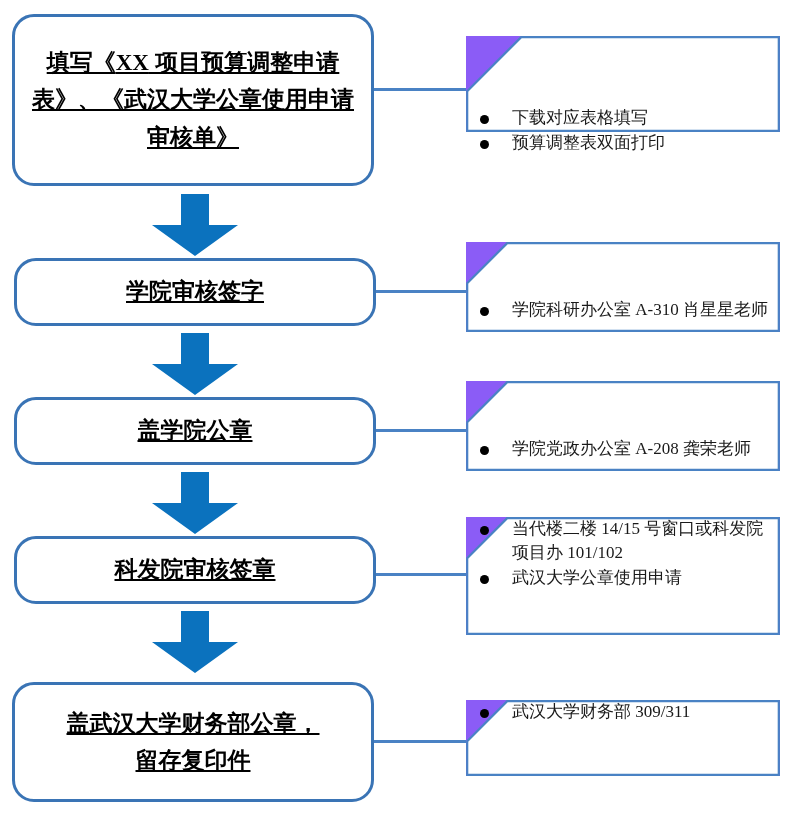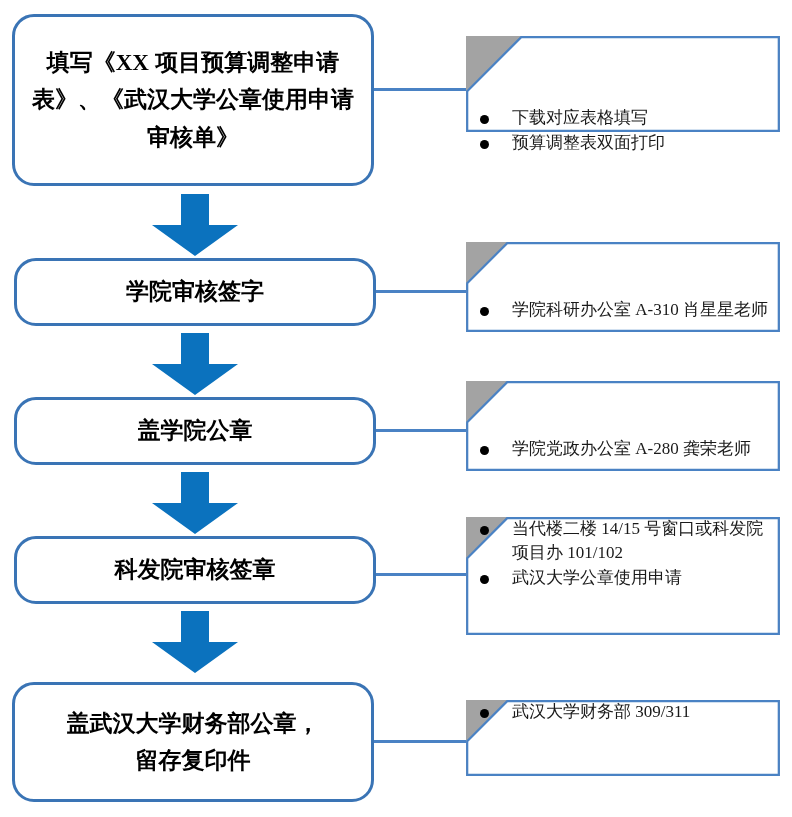--- a/index.html
+++ b/index.html
@@ -30,36 +30,37 @@
     border-radius: 22px;
     background: #ffffff;
     display: flex;
     flex-direction: column;
     align-items: center;
     justify-content: center;
     text-align: center;
     color: #000000;
     font-weight: bold;
     font-family: "Liberation Sans", "DejaVu Sans", sans-serif;
+    text-decoration: underline;
   }
   .process-line {
     display: block;
     white-space: nowrap;
     line-height: 1.62;
   }
   .serif-run {
     font-family: "Liberation Serif", "DejaVu Serif", serif;
     font-weight: bold;
   }
 
   
   .note-box {
     position: absolute;
     box-sizing: border-box;
-    background: #a3a3a3;
+    background: #8b5cf6;
     color: #1a1a1a;
     font-family: "Liberation Serif", "DejaVu Serif", serif;
     font-size: 17px;
     line-height: 1.42;
   }
   .note-frame {
     position: absolute;
     left: 0; top: 0;
     width: 100%;
     height: 100%;
@@ -167,21 +168,21 @@
         </li>
       </ul>
     </div>
     <div class="note-box" style="left: 466px; top: 381px; width: 314px; height: 90px;">
       <svg class="note-frame" viewBox="0 0 314 90" width="314" height="90">
         <path d="M1.2,41.2 L41.2,1.2 L312.8,1.2 L312.8,88.8 L1.2,88.8 Z" fill="#ffffff" stroke="#4a82c4" stroke-width="2.2" stroke-linejoin="miter"></path>
       </svg>
       <ul class="note-content" style="padding-top: 56px;">
         <li class="note-item">
           <span class="bullet"></span>
-          <span class="note-text">学院党政办公室 A-280 龚荣老师</span>
+          <span class="note-text">学院党政办公室 A-208 龚荣老师</span>
         </li>
       </ul>
     </div>
     <div class="note-box" style="left: 466px; top: 517px; width: 314px; height: 118px;">
       <svg class="note-frame" viewBox="0 0 314 118" width="314" height="118">
         <path d="M1.2,41.2 L41.2,1.2 L312.8,1.2 L312.8,116.8 L1.2,116.8 Z" fill="#ffffff" stroke="#4a82c4" stroke-width="2.2" stroke-linejoin="miter"></path>
       </svg>
       <ul class="note-content" style="">
         <li class="note-item">
           <span class="bullet"></span>

